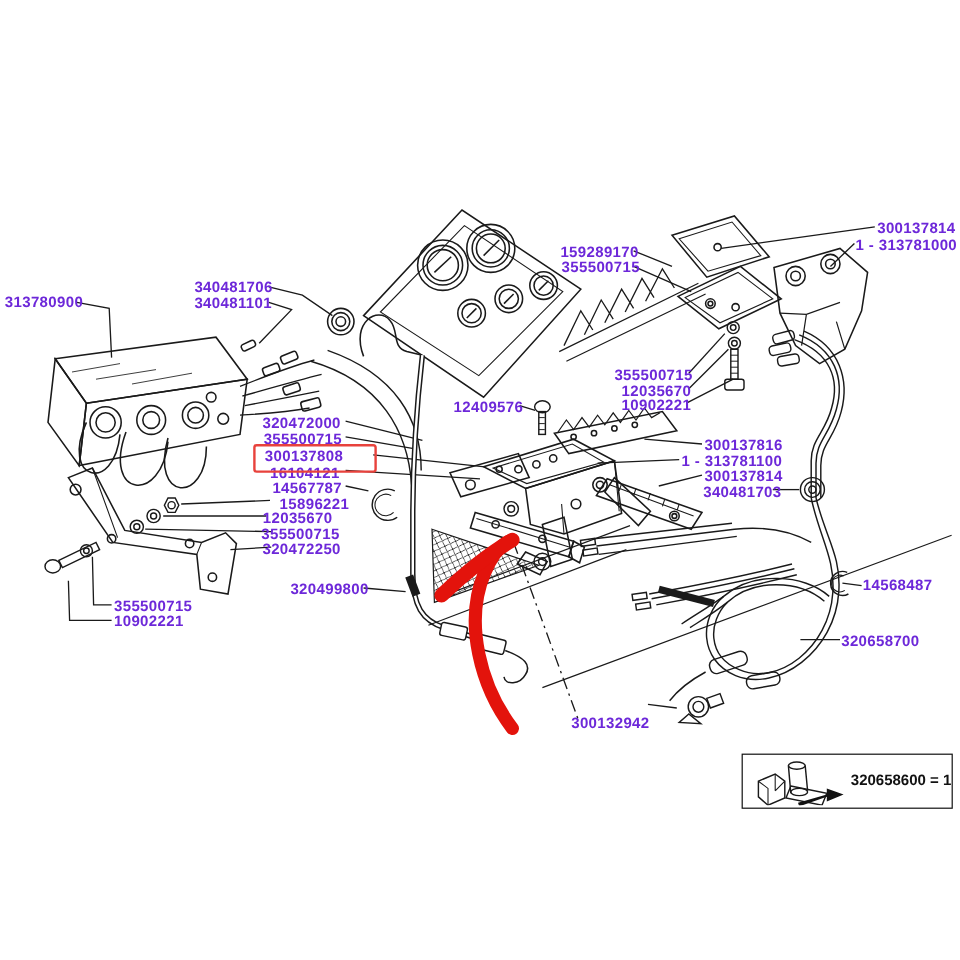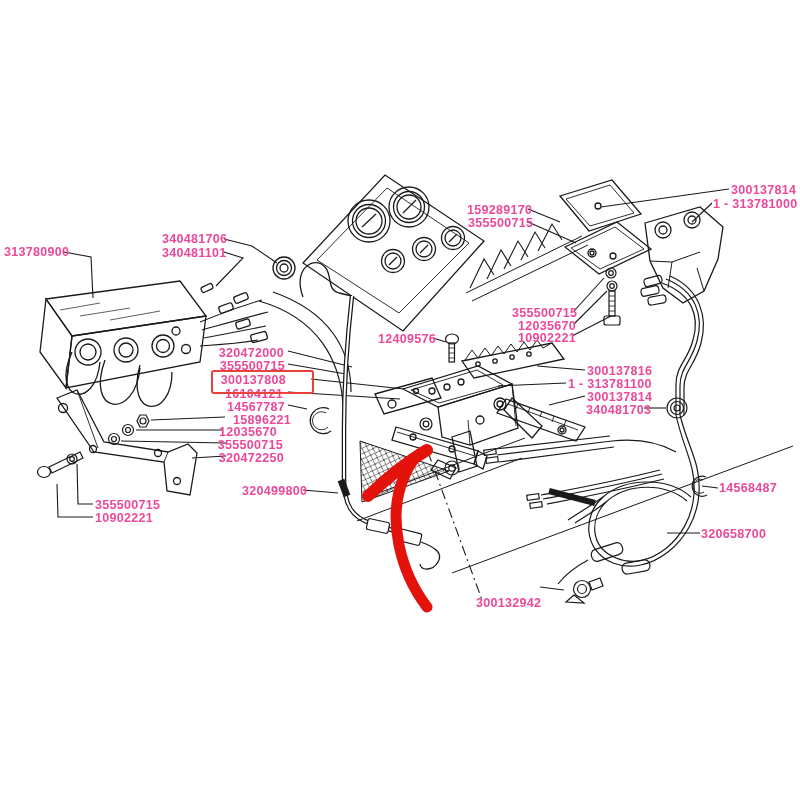--- a/index.html
+++ b/index.html
@@ -1,20 +1,20 @@
 <!DOCTYPE html>
 <html><head>
 <meta charset="utf-8">
 <style>
   html,body{margin:0;padding:0;background:#fff;}
   .stage{position:relative;width:800px;height:800px;background:#ffffff;overflow:hidden;
          font-family:"Liberation Sans",sans-serif;}
   .stage svg{position:absolute;left:0;top:0;}
   .lbl{position:absolute;white-space:nowrap;font:700 12.5px "Liberation Sans",sans-serif;
-       color:#ec4899;letter-spacing:.3px;z-index:3;}
+       color:#6d28d9;letter-spacing:.3px;z-index:3;}
   .hibox{position:absolute;left:211px;top:370px;width:99px;height:20px;
          border:2.5px solid #e8423c;border-radius:3px;z-index:4;}
   .legend{position:absolute;left:618px;top:628px;width:174px;height:44px;
           border:1.7px solid #111;z-index:3;background:#fff;}
   .legend .ltext{position:absolute;left:90px;top:14px;font:700 12.5px "Liberation Sans",sans-serif;color:#111;}
   .legend svg{position:absolute;left:4px;top:2px;}
 </style>
 </head>
 <body>
 
@@ -315,14 +315,28 @@
 <div class="lbl" style="left:586px;top:403px">340481703</div>
 <div class="lbl" style="left:242px;top:484px">320499800</div>
 <div class="lbl" style="left:95px;top:498px">355500715</div>
 <div class="lbl" style="left:95px;top:511px">10902221</div>
 <div class="lbl" style="left:476px;top:596px">300132942</div>
 <div class="lbl" style="left:719px;top:481px">14568487</div>
 <div class="lbl" style="left:701px;top:527px">320658700</div>
 
 <div class="hibox"></div>
 
-
+<div class="legend">
+  <svg width="82" height="40" viewBox="0 0 82 40">
+    <g fill="none" stroke="#1a1a1a" stroke-width="1.2">
+      <polygon points="9,20 23,14 31,20 31,34 17,40 9,33"></polygon>
+      <path d="M23,14 L23,28 M31,20 L23,28 M9,20 L17,26 L17,40" stroke-width="0.9"></path>
+      <ellipse cx="41" cy="7" rx="7" ry="3"></ellipse>
+      <path d="M34,7 L36,30 M48,7 L50,28"></path>
+      <ellipse cx="43" cy="29" rx="7" ry="3"></ellipse>
+      <polygon points="36,24 66,30 62,40 32,34"></polygon>
+    </g>
+    <polygon points="42,38 66,31 66,26 80,31 66,37 66,33 43,41" fill="#111"></polygon>
+  </svg>
+  <span class="ltext">320658600 = 1</span>
 </div>
 
+</div>
+
 </body></html>

